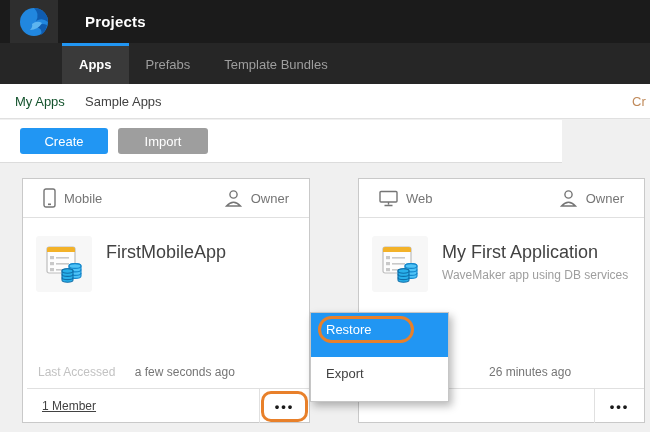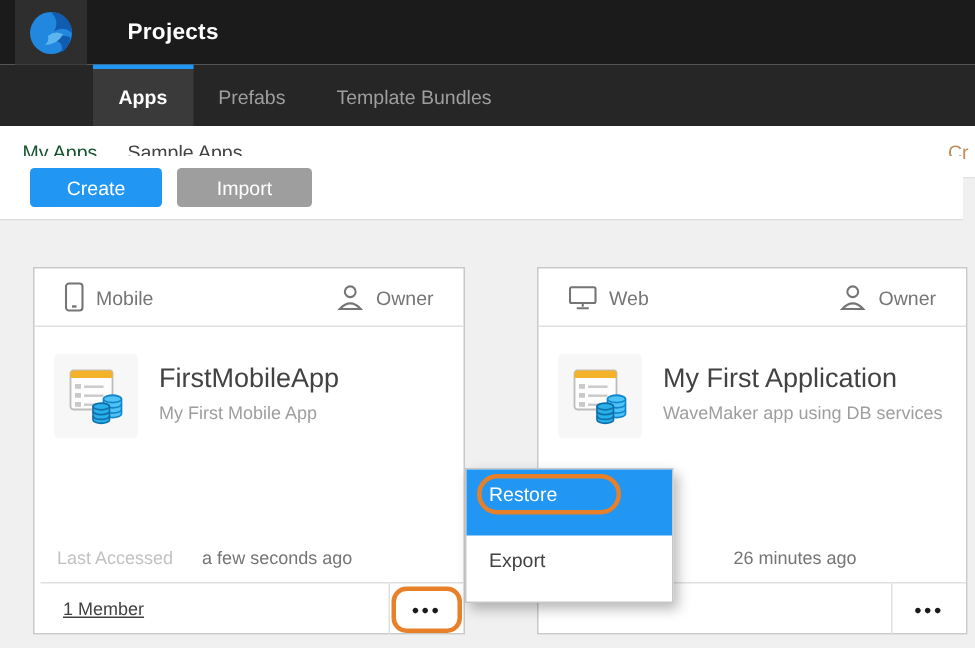--- a/index.html
+++ b/index.html
@@ -23,21 +23,21 @@
 
   
   .subnav { position:absolute; left:0; top:84px; width:650px; height:35px; background:#ffffff;
             border-bottom:1px solid #e0e0e0; }
   .subnav-link { position:absolute; top:0; height:35px; line-height:35px; font-size:13px; }
   .subnav-myapps { left:15px; color:#14532d; }
   .subnav-sampleapps { left:85px; color:#424242; }
   .subnav-right { left:632px; color:#c08a5a; }
 
   
-  .toolbar { position:absolute; left:0; top:104px; width:642px; height:43px; background:#ffffff;
+  .toolbar { position:absolute; left:0; top:120px; width:562px; height:43px; background:#ffffff;
              border-bottom:1px solid #dcdcdc; }
   .btn { position:absolute; top:8px; height:26px; border:none; border-radius:3px; color:#ffffff;
          font-size:13px; font-family:"Liberation Sans", sans-serif; cursor:pointer; }
   .btn-create { left:20px; width:88px; background:#2196f3; }
   .btn-import { left:118px; width:90px; background:#9e9e9e; }
 
   
   .card { position:absolute; top:178px; height:245px; background:#ffffff; border:1px solid #c9c9c9; }
   .card-left  { left:22px;  width:288px; }
   .card-right { left:358px; width:287px; }
@@ -140,21 +140,20 @@
           </g>
           <g stroke="#0f6faa" stroke-width="1.1" fill="#29b0ea">
             <path d="M22 31 a5.5 2.2 0 0 1 11 0 v9 a5.5 2.2 0 0 1 -11 0 Z"></path>
             <ellipse cx="27.5" cy="31" rx="5.5" ry="2.2"></ellipse>
             <path d="M22 34.2 a5.5 2.2 0 0 0 11 0 M22 37.4 a5.5 2.2 0 0 0 11 0" fill="none"></path>
           </g>
         </svg>
       </div>
       <div>
         <div class="app-name">FirstMobileApp</div>
-        <div class="app-desc">My First Mobile App</div>
       </div>
     </div>
     <div class="accessed-row">
       <span class="accessed-label">Last Accessed</span>
       <span class="accessed-value">a few seconds ago</span>
     </div>
     <div class="card-footer">
       <span class="member-link">1 Member</span>
       <span class="menu-btn">•••</span>
     </div>

